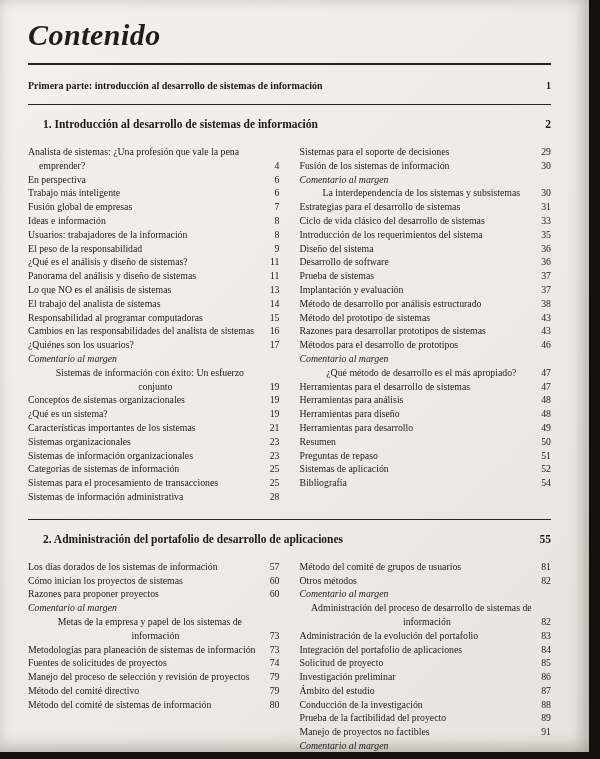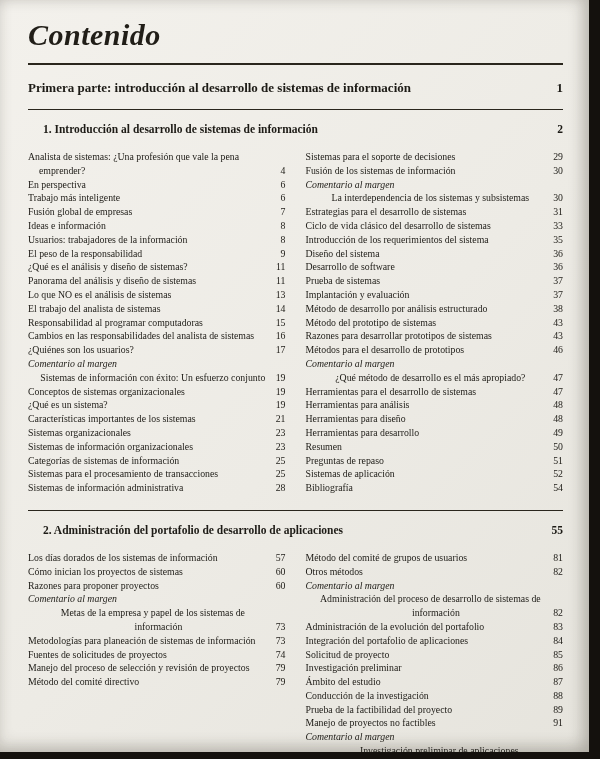--- a/index.html
+++ b/index.html
@@ -10,42 +10,42 @@
     overflow: hidden;
     position: relative;
   }
   .page {
     position: absolute;
     top: 0; left: 0;
     width: 589px;
     height: 752px;
     background: linear-gradient(135deg, #f3f1ec 0%, #edebe5 55%, #e6e4dd 100%);
     color: #1d1b16;
-    padding: 18px 26px 0 28px;
+    padding: 18px 38px 0 28px;
     box-shadow: inset -8px 0 14px rgba(40,32,20,.18), inset 0 -8px 14px rgba(40,32,20,.14);
     overflow: hidden;
   }
   .title {
     font-size: 30px;
     font-style: italic;
     font-weight: bold;
     letter-spacing: .5px;
     color: #211e18;
   }
   .rule {
     border: 0;
     border-top: 2px solid #2a261d;
     margin-top: 11px;
   }
   .part-row {
     display: flex;
     justify-content: space-between;
     align-items: flex-end;
     font-weight: bold;
-    font-size: 13px;
+    font-size: 10px;
     padding: 15px 0 13px 0;
     gap: 14px;
   }
   .sec {
     border-top: 1.5px solid #2a261d;
     padding-top: 13px;
   }
   .sec-head {
     display: flex;
     justify-content: space-between;
@@ -327,20 +327,24 @@
               <span class="p">74</span>
             </div>
             <div class="entry">
               <span class="t">Manejo del proceso de selección y revisión de proyectos</span>
               <span class="p">79</span>
             </div>
             <div class="entry">
               <span class="t">Método del comité directivo</span>
               <span class="p">79</span>
             </div>
+            <div class="entry">
+              <span class="t">Método del comité de sistemas de información</span>
+              <span class="p">80</span>
+            </div>
           </div>
           <div class="col">
             <div class="entry">
               <span class="t">Método del comité de grupos de usuarios</span>
               <span class="p">81</span>
             </div>
             <div class="entry">
               <span class="t">Otros métodos</span>
               <span class="p">82</span>
             </div>

